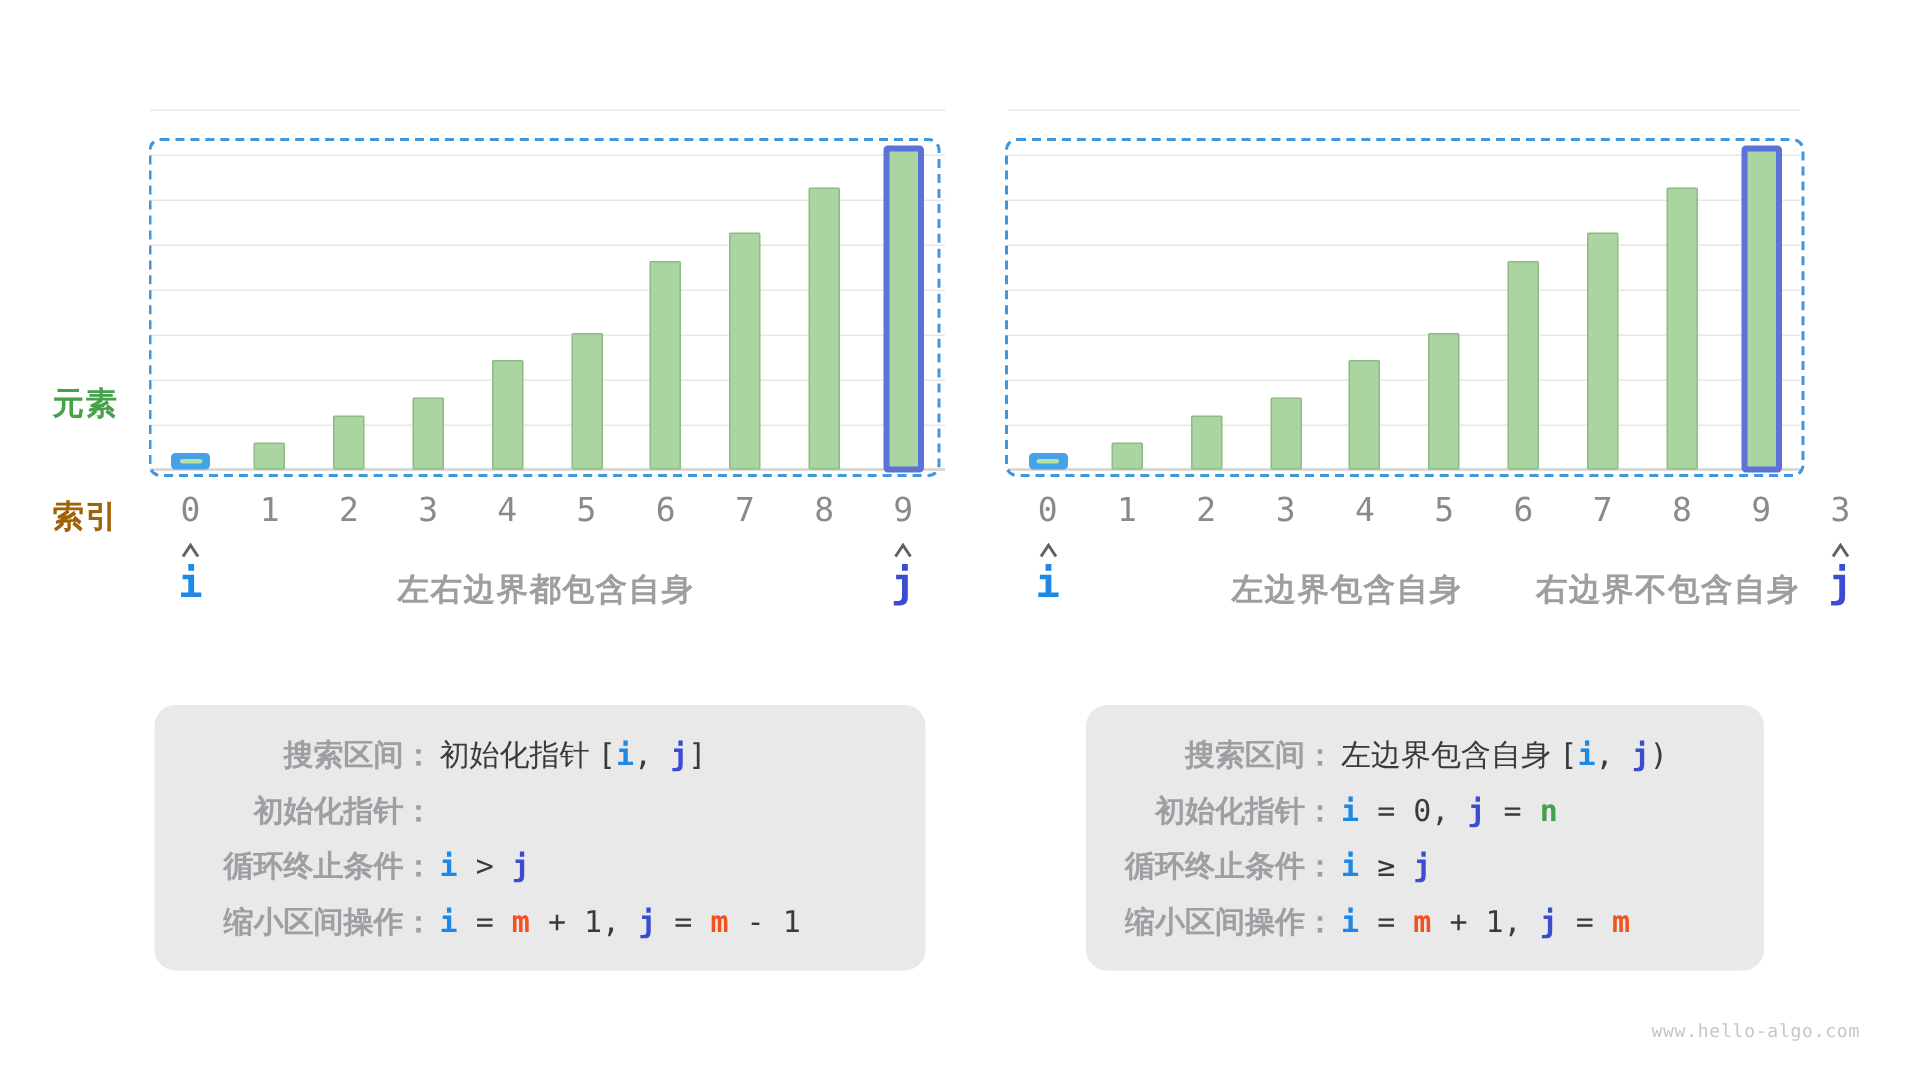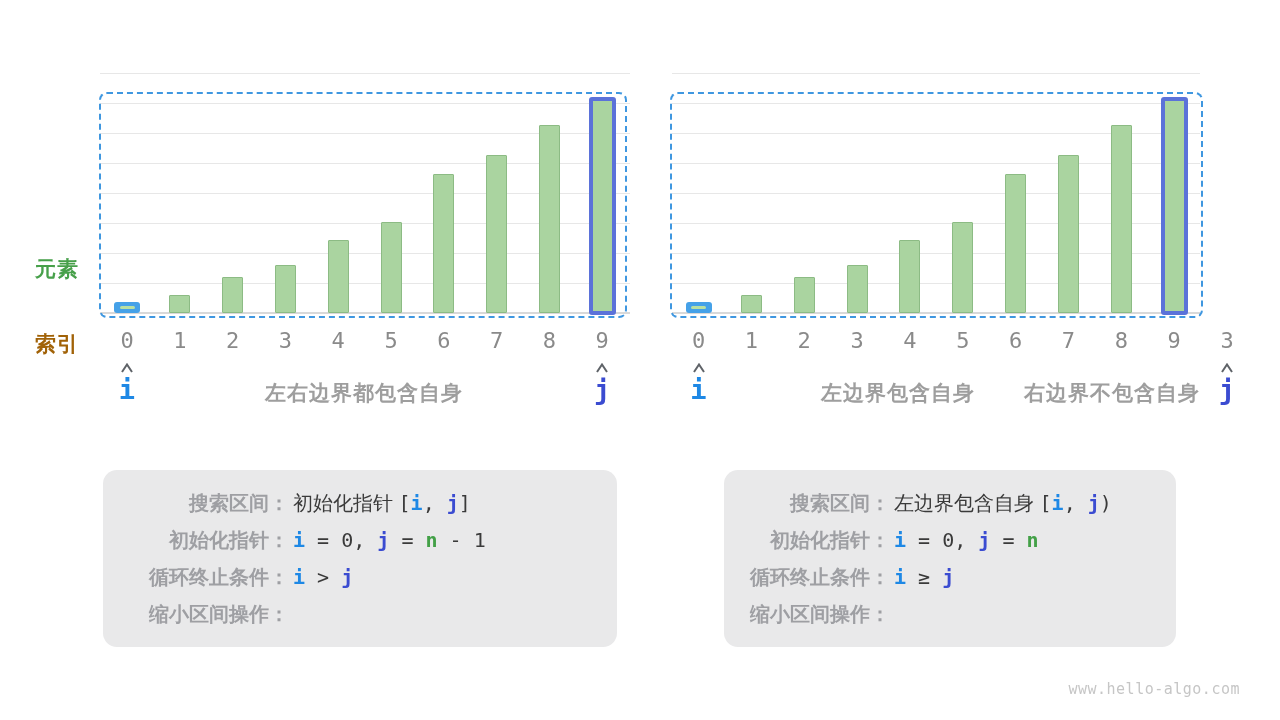--- a/index.html
+++ b/index.html
@@ -31,21 +31,21 @@
   .info-label{font-size:20px;font-weight:bold;color:#9e9fa3;text-align:right;flex:none;}
   .info-content{font-family:"DejaVu Sans Mono","Liberation Mono",monospace;font-size:20px;font-weight:bold;
                 margin-left:4px;}
   .seg-cjk{font-family:"Liberation Sans","DejaVu Sans",sans-serif;font-weight:normal;color:#3a3a3a;}
   .seg-dark{color:#3a3a3a;font-weight:normal;}
   .seg-i{color:#1e88e5;}
   .seg-j{color:#3b4cd1;}
   .seg-n{color:#43a047;}
   .seg-m{color:#f4511e;}
   .footer{position:absolute;right:40px;top:680px;font-family:"DejaVu Sans Mono","Liberation Mono",monospace;
-          font-size:15px;color:#c6c6c6;letter-spacing:0.5px;}
+          font-size:12px;color:#c6c6c6;letter-spacing:0.5px;}
 </style>
 </head>
 <body>
 
 <div class="canvas">
   <span class="abs axis-label ylab" style="left:35px;top:255px;">元素</span>
   <span class="abs axis-label xlab" style="left:35px;top:330px;">索引</span>
 
   <div id="charts">
       <div>
@@ -136,43 +136,44 @@
       </div>
     </div>
   <div id="boxes">
       <div class="info-box" style="left: 103px; top: 470px; width: 514px; height: 177px;">
         <div class="info-row">
           <span class="info-label" style="width: 172px;">搜索区间：</span>
           <span class="info-content"><span class="seg-cjk">初始化指针 </span><span class="seg-dark">[</span><span class="seg-i">i</span><span class="seg-dark">, </span><span class="seg-j">j</span><span class="seg-dark">]</span></span>
         </div>
         <div class="info-row">
           <span class="info-label" style="width: 172px;">初始化指针：</span>
-          <span class="info-content"><span class="seg-i">i</span><span class="seg-dark"> = 0, </span><span class="seg-j">j</span><span class="seg-dark"> = </span><span class="seg-n">n</span><span class="seg-dark"> - 1</span></span>
         </div>
         <div class="info-row">
           <span class="info-label" style="width: 172px;">循环终止条件：</span>
           <span class="info-content"><span class="seg-i">i</span><span class="seg-dark"> &gt; </span><span class="seg-j">j</span></span>
         </div>
         <div class="info-row">
           <span class="info-label" style="width: 172px;">缩小区间操作：</span>
+          <span class="info-content"><span class="seg-i">i</span><span class="seg-dark"> = </span><span class="seg-m">m</span><span class="seg-dark"> + 1, </span><span class="seg-j">j</span><span class="seg-dark"> = </span><span class="seg-m">m</span><span class="seg-dark"> - 1</span></span>
         </div>
       </div>
       <div class="info-box" style="left: 724px; top: 470px; width: 452px; height: 177px;">
         <div class="info-row">
           <span class="info-label" style="width: 152px;">搜索区间：</span>
           <span class="info-content"><span class="seg-cjk">左边界包含自身 </span><span class="seg-dark">[</span><span class="seg-i">i</span><span class="seg-dark">, </span><span class="seg-j">j</span><span class="seg-dark">)</span></span>
         </div>
         <div class="info-row">
           <span class="info-label" style="width: 152px;">初始化指针：</span>
           <span class="info-content"><span class="seg-i">i</span><span class="seg-dark"> = 0, </span><span class="seg-j">j</span><span class="seg-dark"> = </span><span class="seg-n">n</span></span>
         </div>
         <div class="info-row">
           <span class="info-label" style="width: 152px;">循环终止条件：</span>
           <span class="info-content"><span class="seg-i">i</span><span class="seg-dark"> ≥ </span><span class="seg-j">j</span></span>
         </div>
         <div class="info-row">
           <span class="info-label" style="width: 152px;">缩小区间操作：</span>
+          <span class="info-content"><span class="seg-i">i</span><span class="seg-dark"> = </span><span class="seg-m">m</span><span class="seg-dark"> + 1, </span><span class="seg-j">j</span><span class="seg-dark"> = </span><span class="seg-m">m</span></span>
         </div>
       </div>
     </div>
 
   <div class="footer">www.hello-algo.com</div>
 </div>
 
 </body></html>

